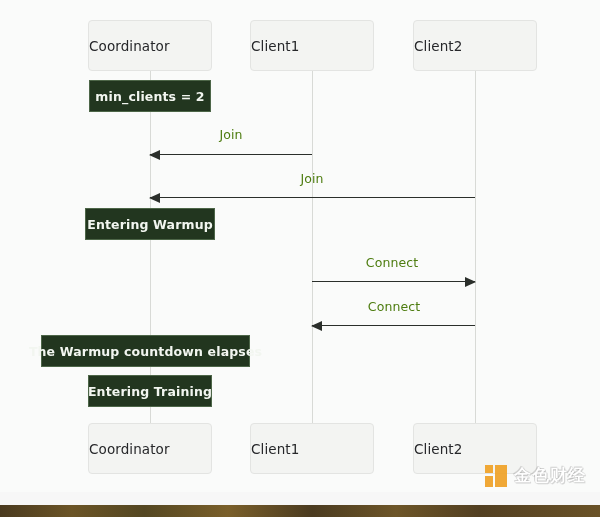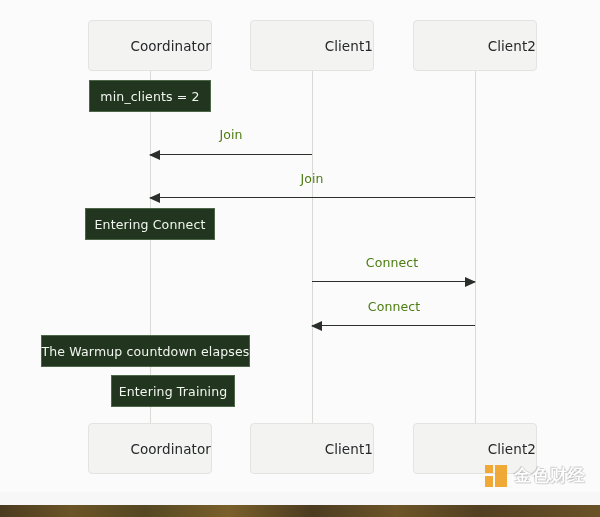--- a/index.html
+++ b/index.html
@@ -35,21 +35,21 @@
   
   .participant {
     position: absolute;
     box-sizing: border-box;
     height: 51px;
     background: #f3f4f2;
     border: 1px solid #e3e4e2;
     border-radius: 4px;
     display: flex;
     align-items: center;
-    justify-content: flex-end;
+    justify-content: flex-start;
     font-size: 13.5px;
     color: #26272a;
     letter-spacing: .1px;
     z-index: 4;
   }
 
   
   .lifeline {
     position: absolute;
     width: 1px;
@@ -66,20 +66,21 @@
     border: 1px solid #4d6648;
     display: flex;
     align-items: center;
     justify-content: center;
     color: #f2f6f0;
     font-size: 12.5px;
     letter-spacing: .15px;
     z-index: 6;
     padding: 0 12px;
     white-space: nowrap;
+    font-weight: bold;
   }
 
   
   .msg {
     position: absolute;
     height: 0;
     border-top: 1.4px solid #2b2f2b;
     z-index: 3;
   }
   .arrowhead {
@@ -199,38 +200,38 @@
     <div class="msg" style="left:150px; top:154px; width:162px;">
       <span class="arrowhead left"></span>
     </div>
 
     <div class="msg-label" style="left:312px; top:171px;">Join</div>
     <div class="msg" style="left:150px; top:197px; width:325px;">
       <span class="arrowhead left"></span>
     </div>
 
     <div class="note" style="left:85px; top:208px; width:130px;">
-      <span>Entering Connect</span>
+      <span>Entering Warmup</span>
     </div>
 
     <div class="msg-label" style="left:392px; top:255px;">Connect</div>
     <div class="msg" style="left:312px; top:281px; width:163px;">
       <span class="arrowhead right"></span>
     </div>
 
     <div class="msg-label" style="left:394px; top:299px;">Connect</div>
     <div class="msg" style="left:312px; top:325px; width:163px;">
       <span class="arrowhead left"></span>
     </div>
 
     <div class="note" style="left:41px; top:335px; width:209px;">
       <span>The Warmup countdown elapses</span>
     </div>
 
-    <div class="note" style="left:88px; top:375px; width:124px;margin-left:23px;">
+    <div class="note" style="left:88px; top:375px; width:124px;">
       <span>Entering Training</span>
     </div>
 
     <div class="participant" style="left:88px; top:423px; width:124px;">
       <span>Coordinator</span>
     </div>
     <div class="participant" style="left:250px; top:423px; width:124px;">
       <span>Client1</span>
     </div>
     <div class="participant" style="left:413px; top:423px; width:124px;">

